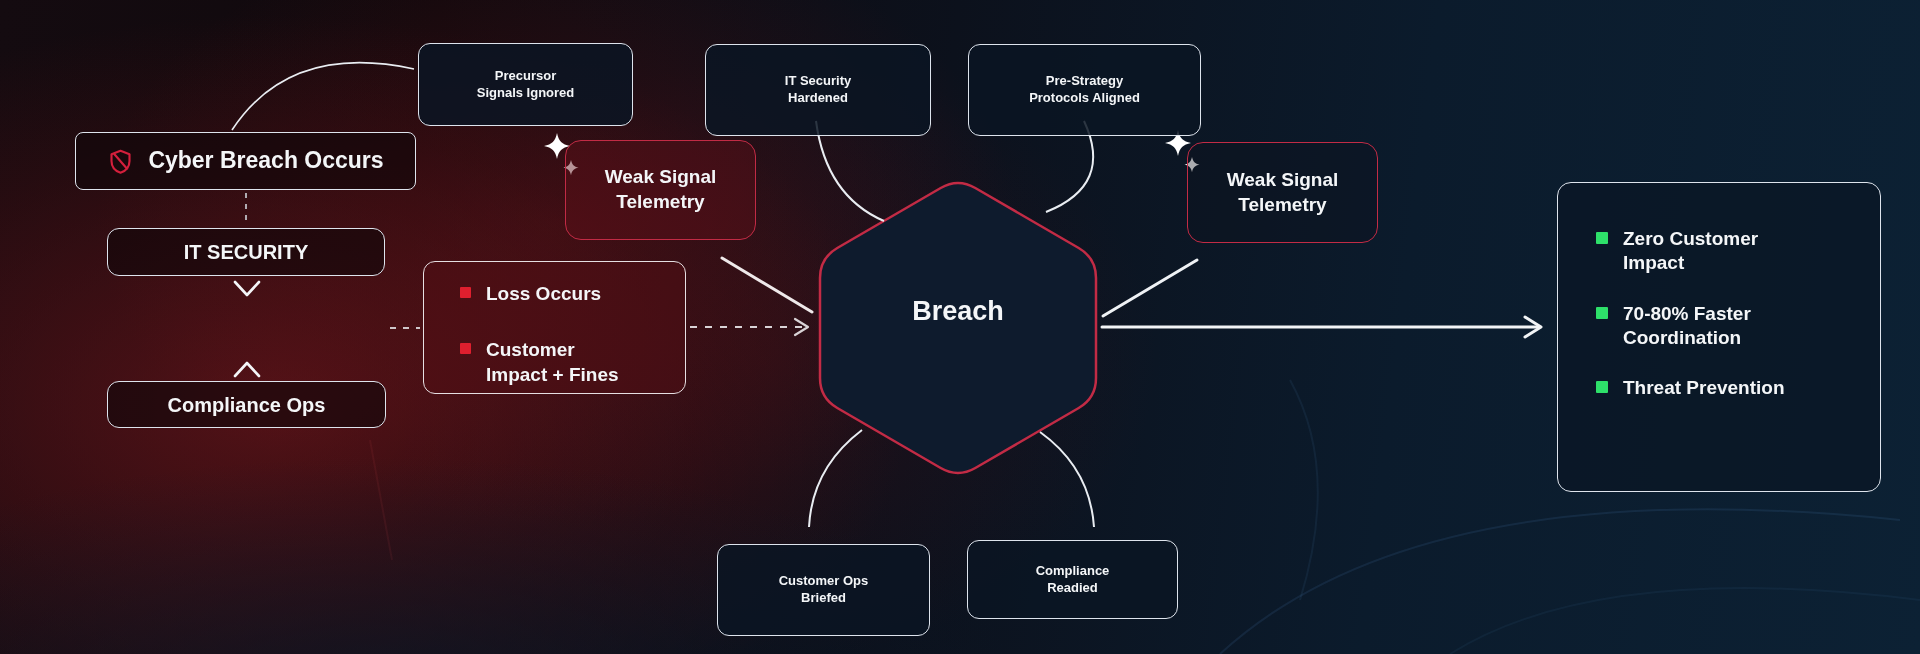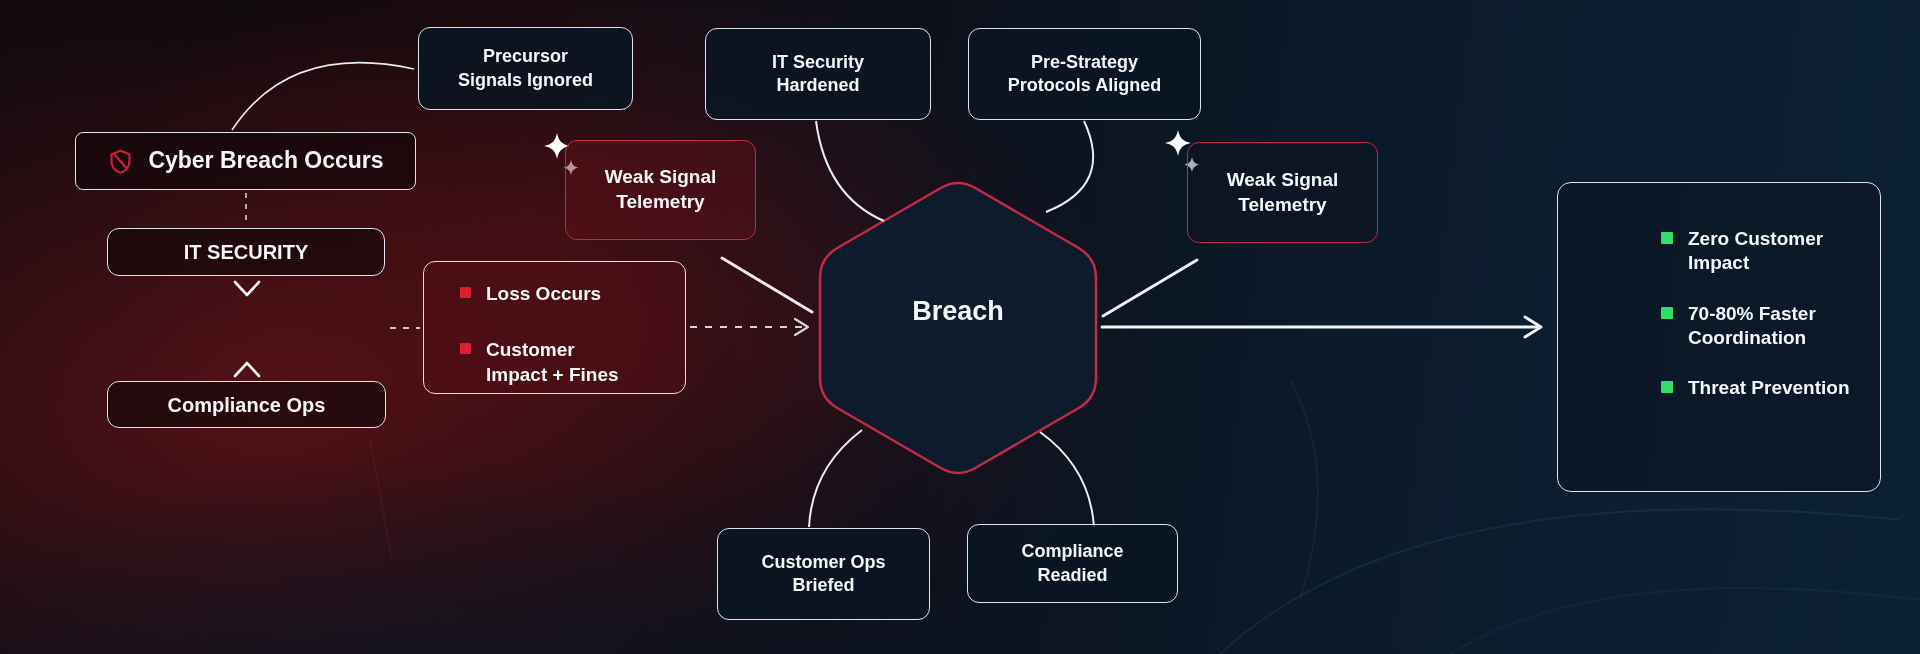--- a/index.html
+++ b/index.html
@@ -16,26 +16,26 @@
   .wires{position:absolute;left:0;top:0;pointer-events:none;}
   .box{
     position:absolute;box-sizing:border-box;
     border:1.5px solid #DEE4ED;border-radius:12px;
     background:rgba(11,21,35,0.85);
     display:flex;align-items:center;justify-content:center;
     font-weight:700;text-align:center;line-height:1.3;
   }
   .box.left-col{background:rgba(16,6,9,0.62);font-size:20px;}
   .box.breach{font-size:23px;gap:14px;border-radius:8px;}
-  .box.navy{font-size:18px;}
-  .box.red-border{border-color:#C22B45;}
+  .box.navy{font-size:13px;margin-top:16px;}
+  .box.red-border{border-color:#C22B45;border-radius:16px;}
   .box.weak-left{background:rgba(96,16,24,0.45);font-size:19px;}
   .box.weak-right{background:rgba(14,18,28,0.35);font-size:19px;}
   .box.loss{border-color:#E6DFE2;background:rgba(82,14,20,0.50);justify-content:flex-start;align-items:flex-start;padding:20px 0 0 36px;}
-  .box.outcomes{justify-content:flex-end;align-items:flex-start;padding:44px 0 12px 38px;background:rgba(10,22,38,0.8);}
+  .box.outcomes{justify-content:flex-start;align-items:flex-start;padding:44px 0 12px 38px;background:rgba(10,22,38,0.8);}
   .lines{display:flex;flex-direction:column;}
   .bullet-list{display:flex;flex-direction:column;gap:32px;}
   .outcomes .bullet-list{gap:26px;}
   .bullet-item{display:flex;align-items:flex-start;gap:15px;}
   .sq{flex:0 0 auto;width:12px;height:12px;margin-top:5px;border-radius:1px;}
   .sq.red{background:#DE1F2E;width:11px;height:11px;}
   .sq.green{background:#2EE06A;}
   .bullet-text{font-size:19px;font-weight:700;text-align:left;line-height:1.28;}
   .loss .bullet-text{width:152px;}
   .outcomes .bullet-text{width:192px;}

